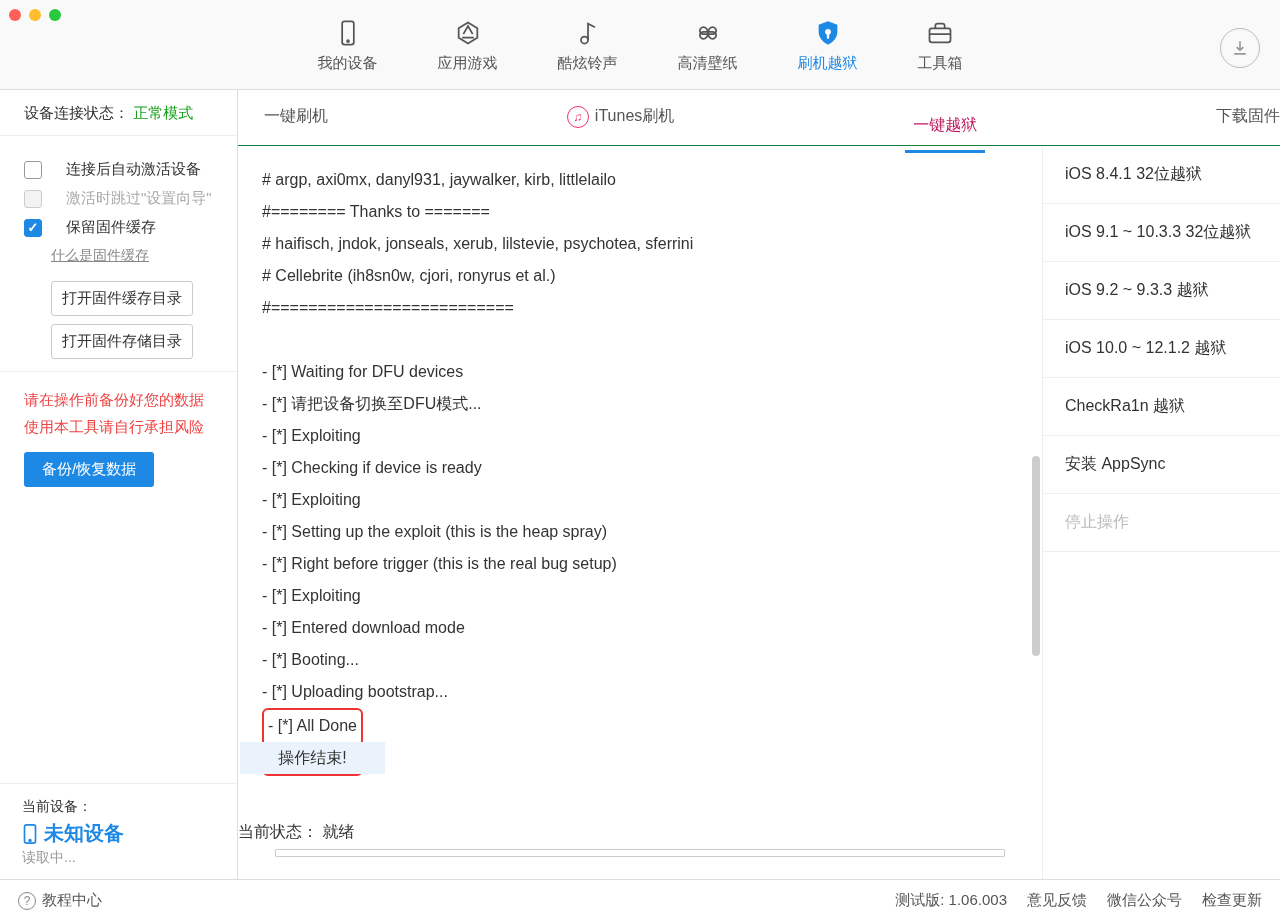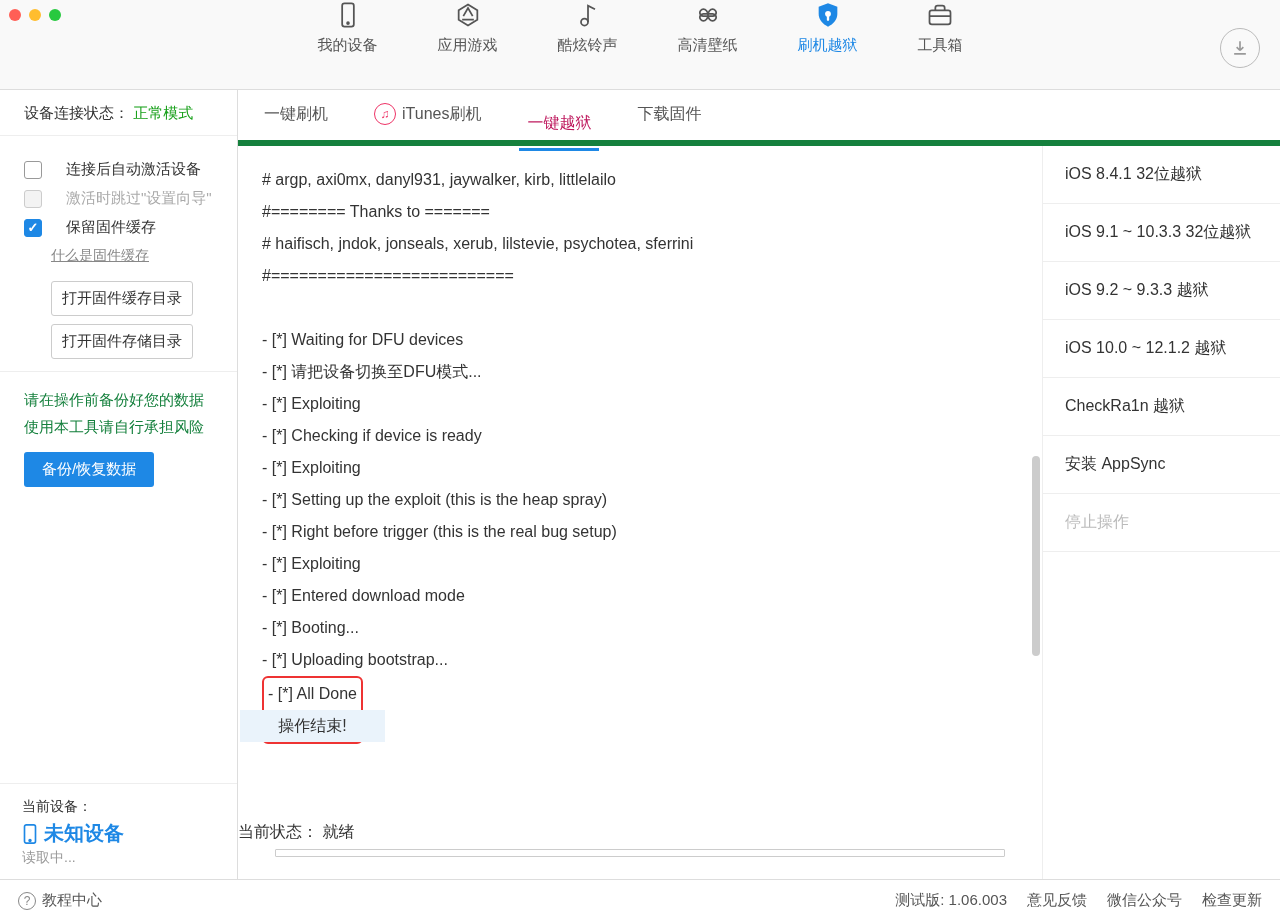--- a/index.html
+++ b/index.html
@@ -32,20 +32,21 @@
   width: 12px; height: 12px; border-radius: 50%;
 }
 .tl.red { background: #ff5f56; }
 .tl.yellow { background: #ffbd2e; }
 .tl.green { background: #27c93f; }
 .top-tabs {
   display: flex;
   justify-content: center;
   flex: 1;
   gap: 60px;
+  padding-top: 18px;
 }
 .top-tab {
   display: flex;
   flex-direction: column;
   align-items: center;
   gap: 6px;
   color: #555;
   cursor: pointer;
   font-size: 15px;
 }
@@ -103,21 +104,21 @@
 .subtext-link {
   color: #888; font-size: 14px; text-decoration: underline;
   margin-left: 27px; display:inline-block; margin-top: -2px; margin-bottom: 8px;
 }
 .small-btn {
   border: 1px solid #ccc; background: #fff; color: #333;
   padding: 7px 10px; font-size: 15px; border-radius: 3px;
   margin-left: 27px; margin-top: 8px; display: inline-block;
 }
 .warn-text {
-  font-size: 15px; color: #15803d; line-height: 1.8;
+  font-size: 15px; color: #ef4444; line-height: 1.8;
   padding: 18px 18px 0 27px;
 }
 .backup-btn {
   background: #1e88e5; color: #fff; border: none;
   padding: 8px 18px; font-size: 15px; border-radius: 3px;
   margin: 12px 0 0 27px; display: inline-block;
 }
 .sb-flex-spacer { flex: 1; }
 .sb-device {
   border-top: 1px solid #eee;
@@ -136,23 +137,24 @@
   display: flex;
   flex-direction: column;
   min-width: 0;
 }
 .subtabs {
   height: 56px;
   display: flex;
   align-items: center;
   gap: 46px;
   padding-left: 26px;
-  border-bottom: 6px solid #15803d;
+  border-bottom: 1px solid #15803d;
   font-size: 16px;
   color: #555;
+  justify-content: space-between;
 }
 .subtab { display:flex; align-items:center; gap:6px; cursor:pointer; padding-bottom: 2px; }
 .subtab.active { color: #be185d; position:relative;margin-top:18px; }
 .subtab.active::after {
   content:""; position:absolute; bottom: -15px; left: -8px; right: -8px;
   height: 3px; background:#1e88e5;
 }
 .subtab .itunes-icon {
   width: 22px; height:22px; border-radius:50%; border:1px solid #e36; 
   display:flex; align-items:center; justify-content:center; color:#e36; font-size:12px;
@@ -356,20 +358,21 @@
       </div>
     </div>
 
     <div class="content-row">
       <div class="log-panel">
         <div class="log-area">
           <div id="log-lines">
               <div class="log-line"># argp, axi0mx, danyl931, jaywalker, kirb, littlelailo</div>
               <div class="log-line">#======== Thanks to =======</div>
               <div class="log-line"># haifisch, jndok, jonseals, xerub, lilstevie, psychotea, sferrini</div>
+              <div class="log-line"># Cellebrite (ih8sn0w, cjori, ronyrus et al.)</div>
               <div class="log-line">#==========================</div>
               <div class="log-line">&nbsp;</div>
               <div class="log-line">- [*] Waiting for DFU devices</div>
               <div class="log-line">- [*] 请把设备切换至DFU模式...</div>
               <div class="log-line">- [*] Exploiting</div>
               <div class="log-line">- [*] Checking if device is ready</div>
               <div class="log-line">- [*] Exploiting</div>
               <div class="log-line">- [*] Setting up the exploit (this is the heap spray)</div>
               <div class="log-line">- [*] Right before trigger (this is the real bug setup)</div>
               <div class="log-line">- [*] Exploiting</div>

